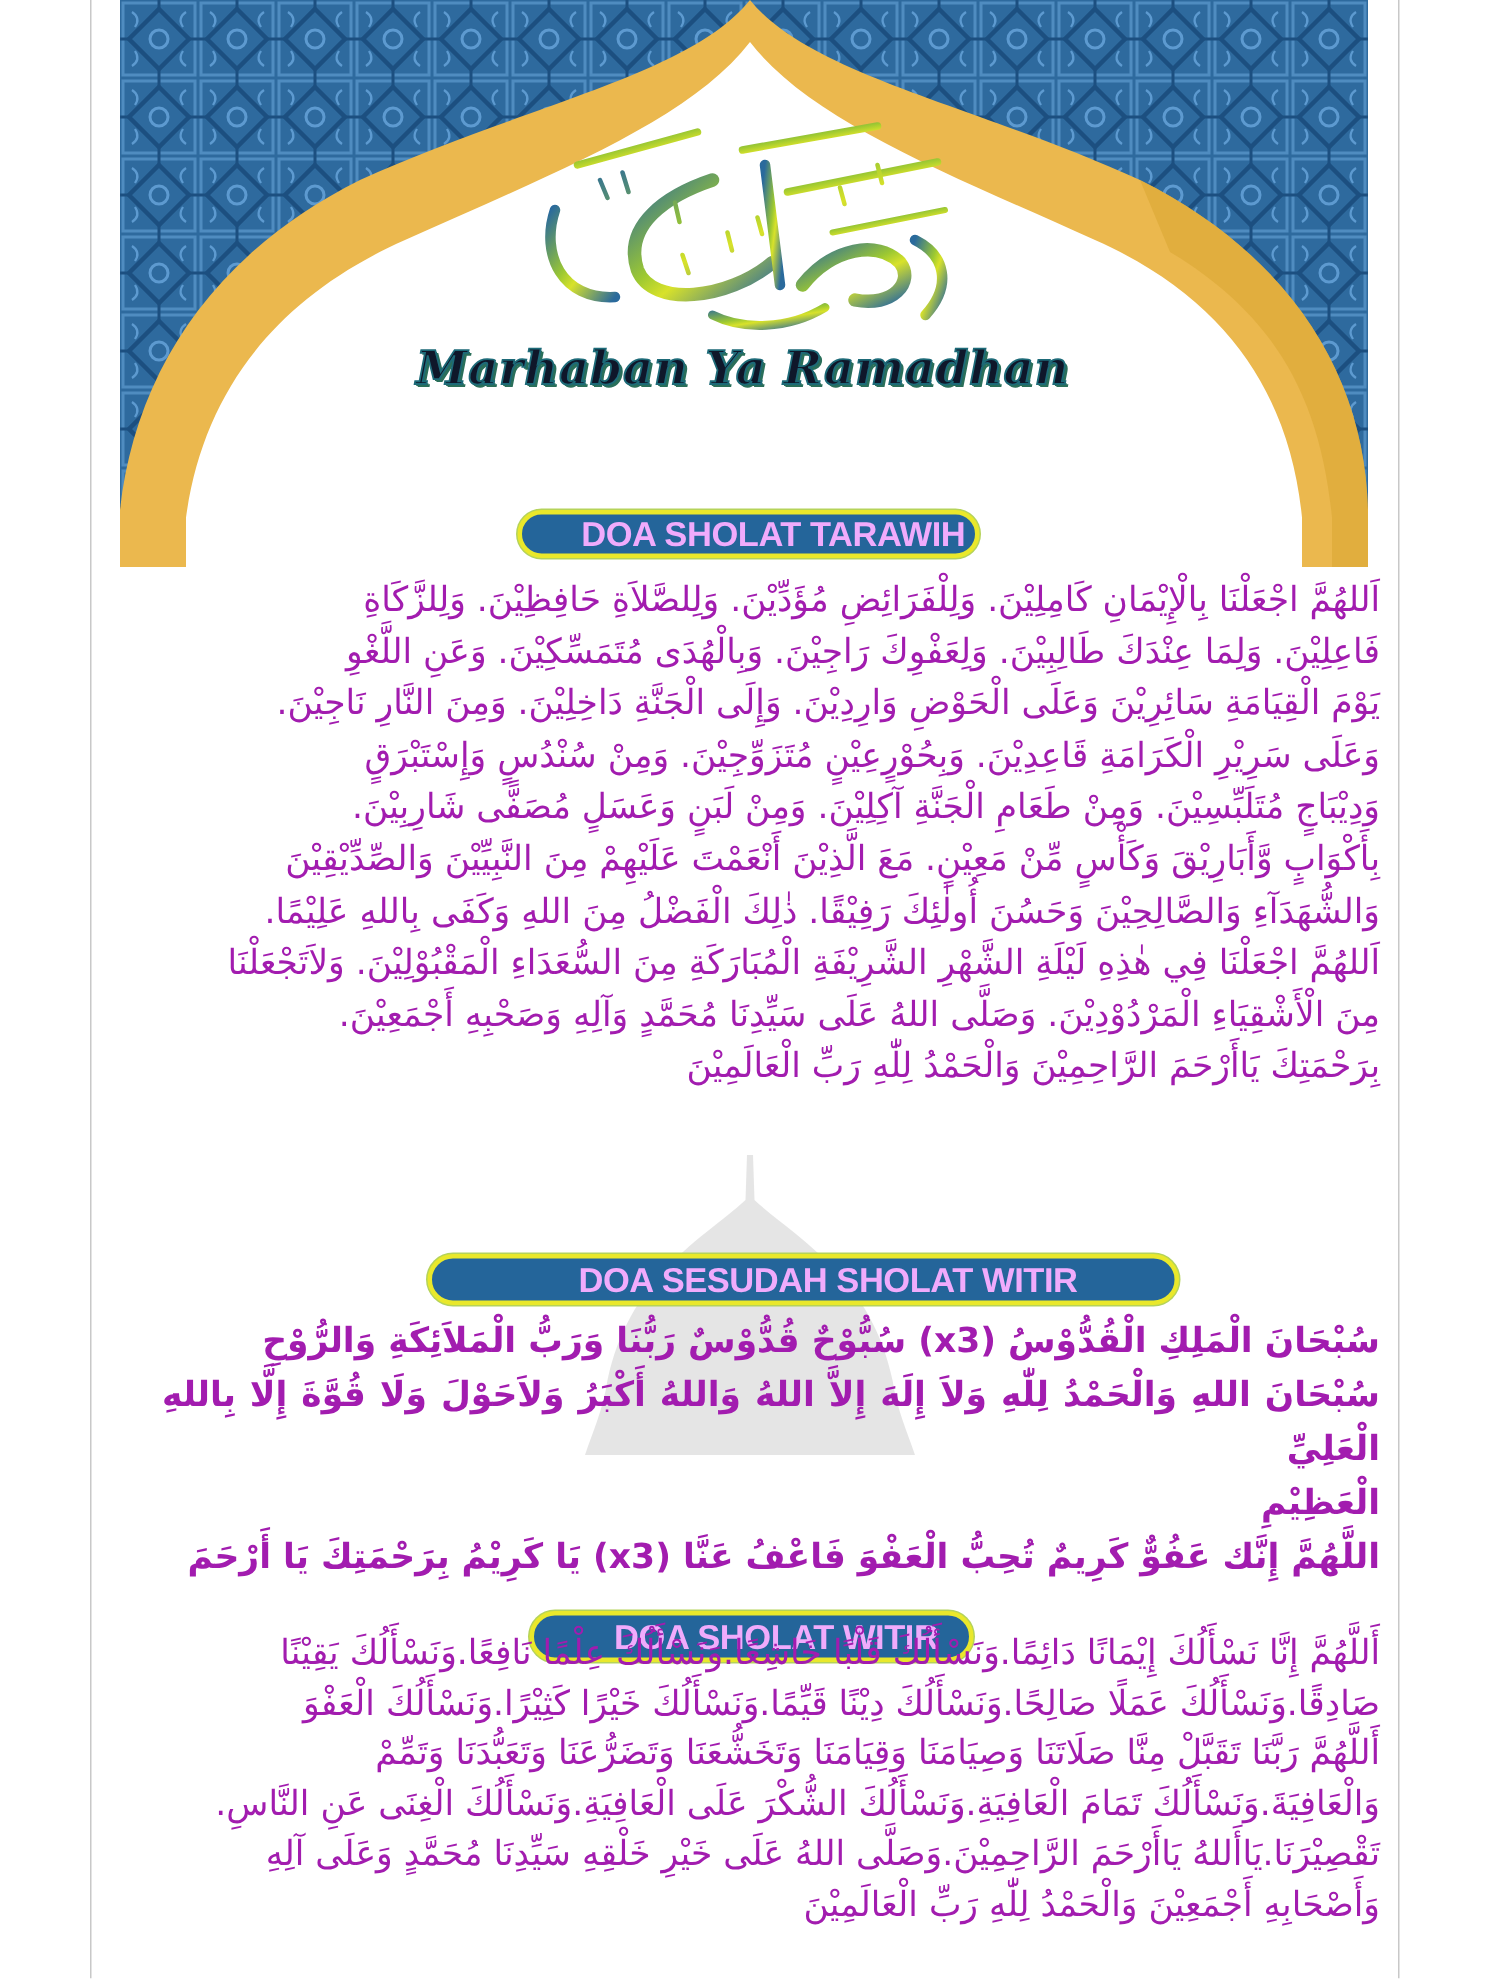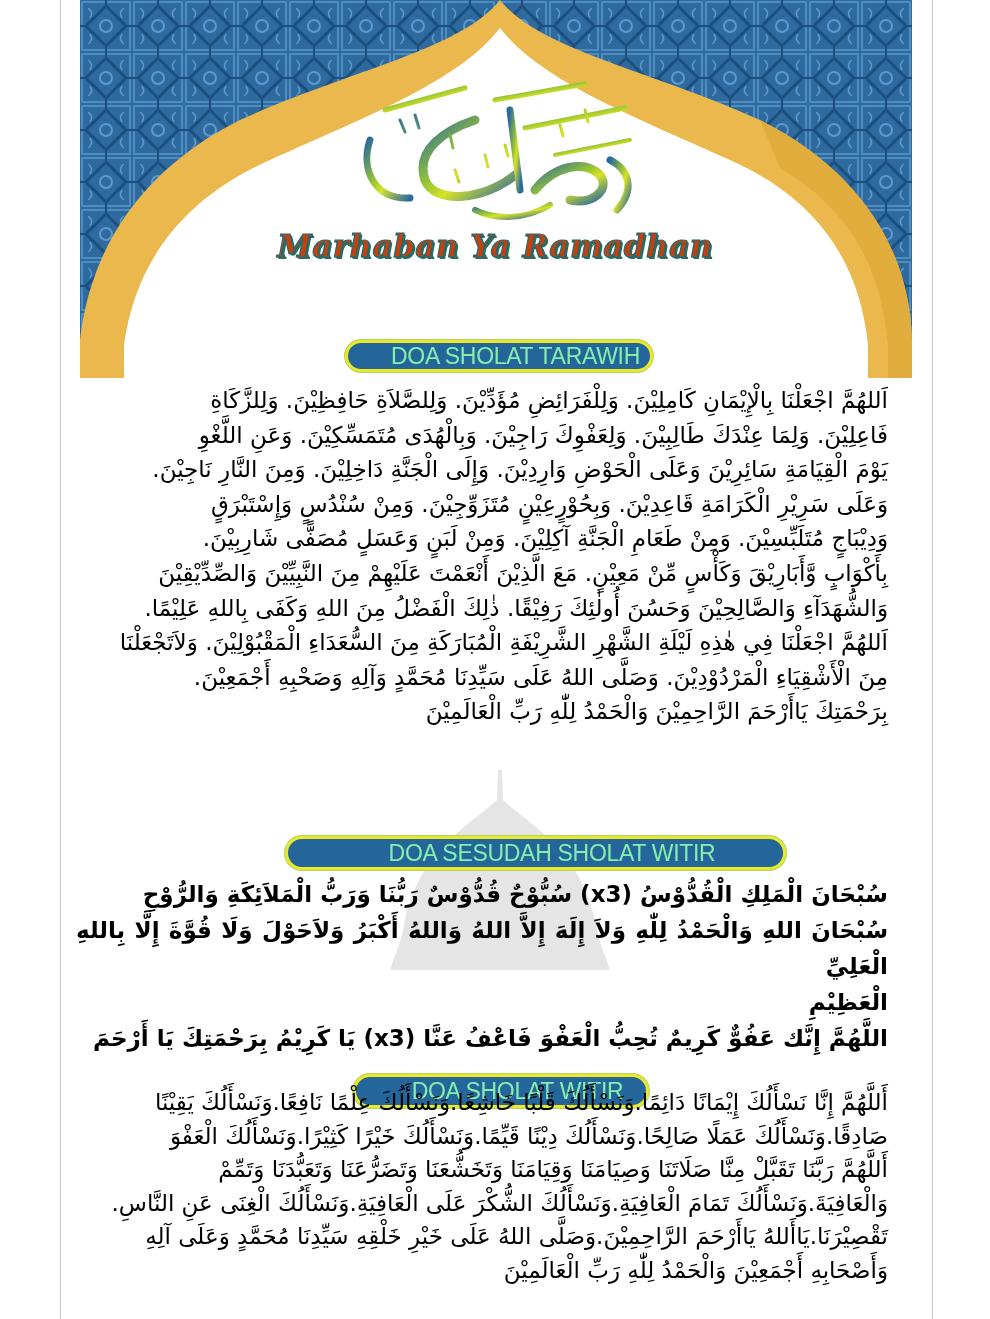--- a/index.html
+++ b/index.html
@@ -17,50 +17,50 @@
   }
   .banner svg { position: absolute; left: 0; top: 0; }
 
   .calligraphy {
     position: absolute; left: 355px; top: 70px; width: 290px; height: 160px;
   }
   .greeting {
     position: absolute; left: 0; top: 228px; width: 990px; text-align: center;
     font-family: "DejaVu Serif", serif; font-style: italic; font-weight: bold;
     font-size: 31px; letter-spacing: 0.5px;
-    color: #c2410c;
+    color: #0f172a;
     -webkit-text-stroke: 1.2px #1d6a78;
     text-shadow: 2px 2px 0 #2a6f5a, 1px 1px 0 #2a6f5a;
   }
 
   
   .watermark {
     position: absolute; left: 380px; top: 770px; width: 240px; height: 200px; pointer-events: none;
   }
 
   
   .pill {
     position: absolute; height: 32px; border-radius: 18px;
     background: #24659a; border: 3px solid #e9e82b; box-sizing: border-box;
     display: flex; align-items: center; justify-content: center;
-    font-family: "Liberation Sans", sans-serif; font-weight: normal;
-    color: #86efac; font-size: 23px; letter-spacing: -0.3px;
+    font-family: "Liberation Sans", sans-serif; font-weight: bold;
+    color: #f0abfc; font-size: 23px; letter-spacing: -0.3px;
     box-shadow: 0 0 0 1px #b5d35a;
     padding-left: 33px;
   }
   .pill-1 { left: 345px; top: 340px; width: 308px; }
   .pill-2 { left: 285px; top: 836px; width: 501px; height: 34px; }
   .pill-3 { left: 353px; top: 1074px; width: 296px; height: 34px; }
 
   
   .prayer {
-    position: absolute; left: 76px; width: 812px;
+    position: absolute; left: 108px; width: 812px;
     direction: rtl; text-align: justify; text-align-last: right;
     font-family: "DejaVu Sans", sans-serif; font-size: 23px; line-height: 34.6px;
-    color: #000000;
+    color: #a21caf;
   }
   .prayer-line { display: block; }
   .prayer-1 { top: 383px; }
   .prayer-2 { top: 876px; line-height: 36px; font-weight: bold; }
   .prayer-3 { top: 1086px; line-height: 33.5px; }
 </style>
 </head>
 <body>
 
 <div class="page-frame"></div>

